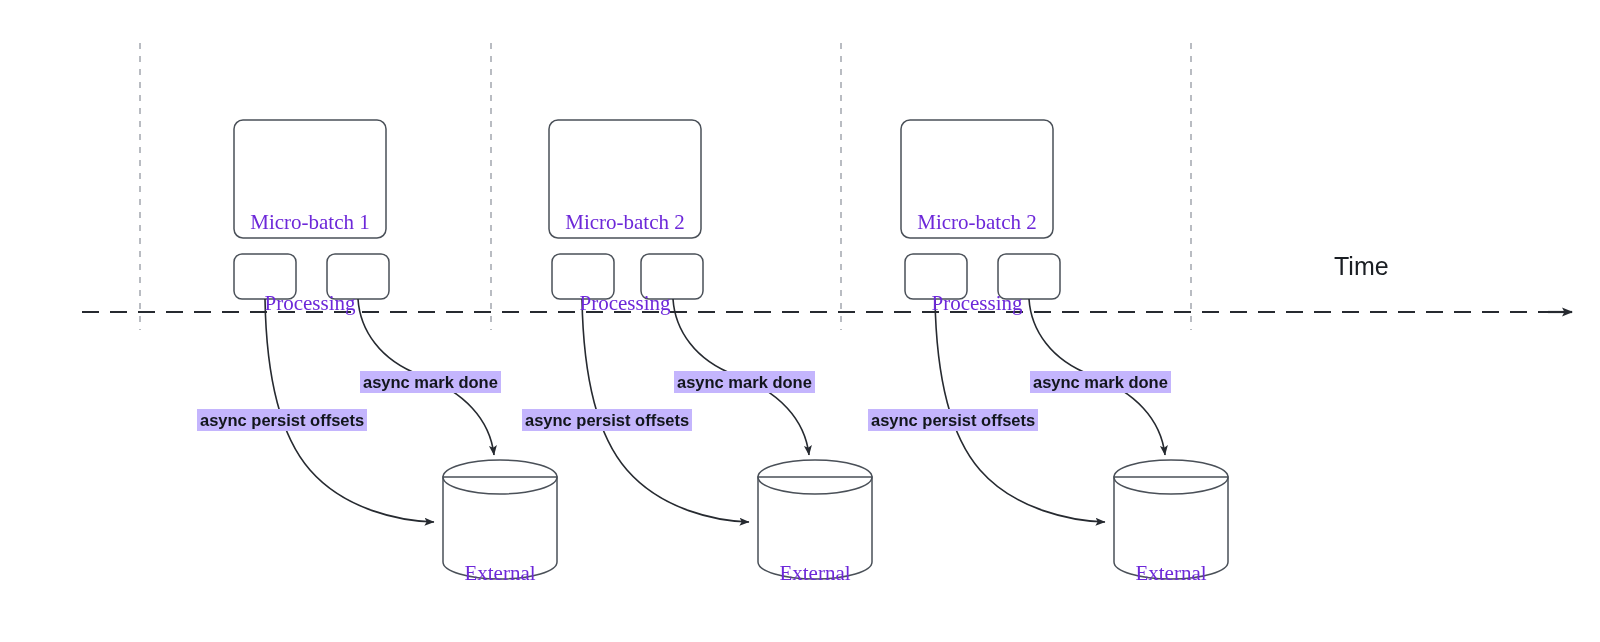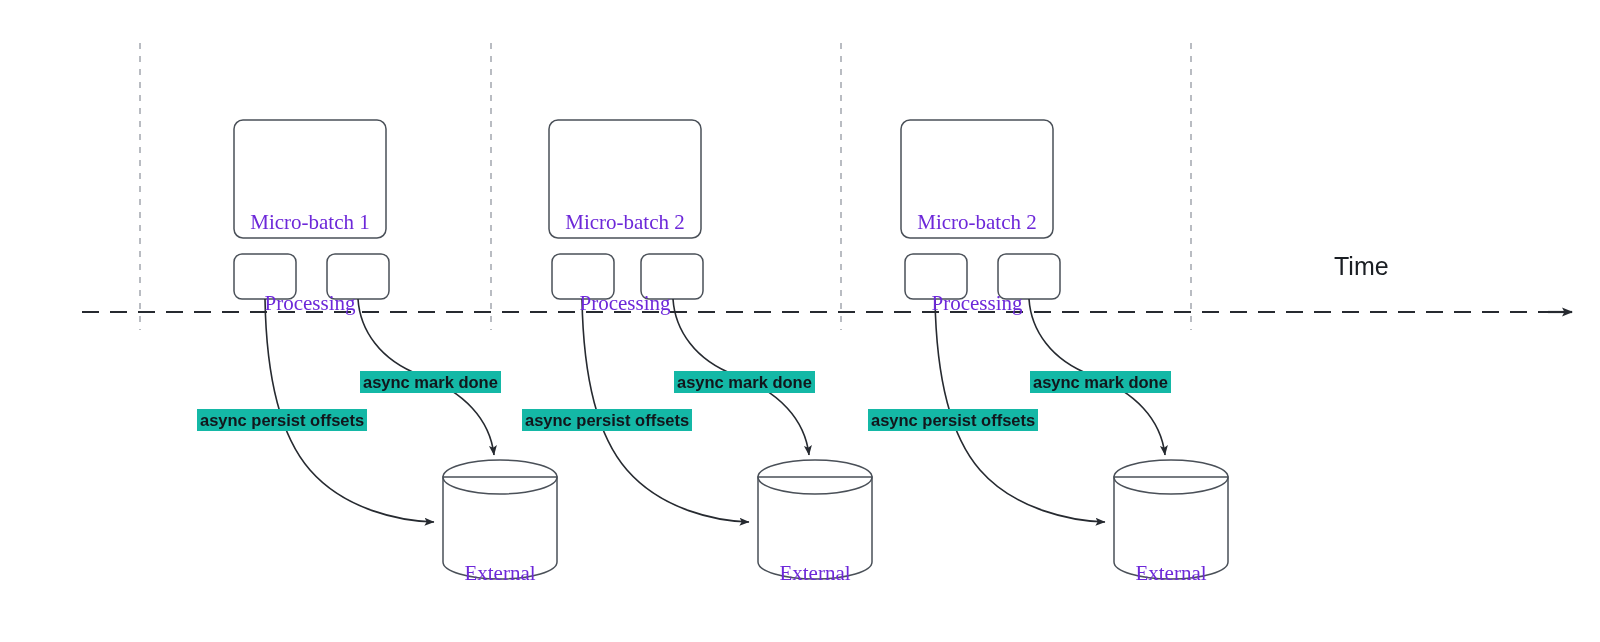--- a/index.html
+++ b/index.html
@@ -36,21 +36,21 @@
     pointer-events: none;
   }
   .edge-label {
     position: absolute;
     color: #12161c;
     font-family: "Liberation Sans", sans-serif;
     font-size: 16.5px;
     font-weight: bold;
     line-height: 20px;
     white-space: nowrap;
-    background: #14b8a6;
+    background: #c4b5fd;
     padding: 1px 3px;
   }
   .time-label {
     position: absolute;
     color: #1a1e23;
     font-family: "Liberation Sans", sans-serif;
     font-size: 25px;
     line-height: 24px;
     white-space: nowrap;
   }

